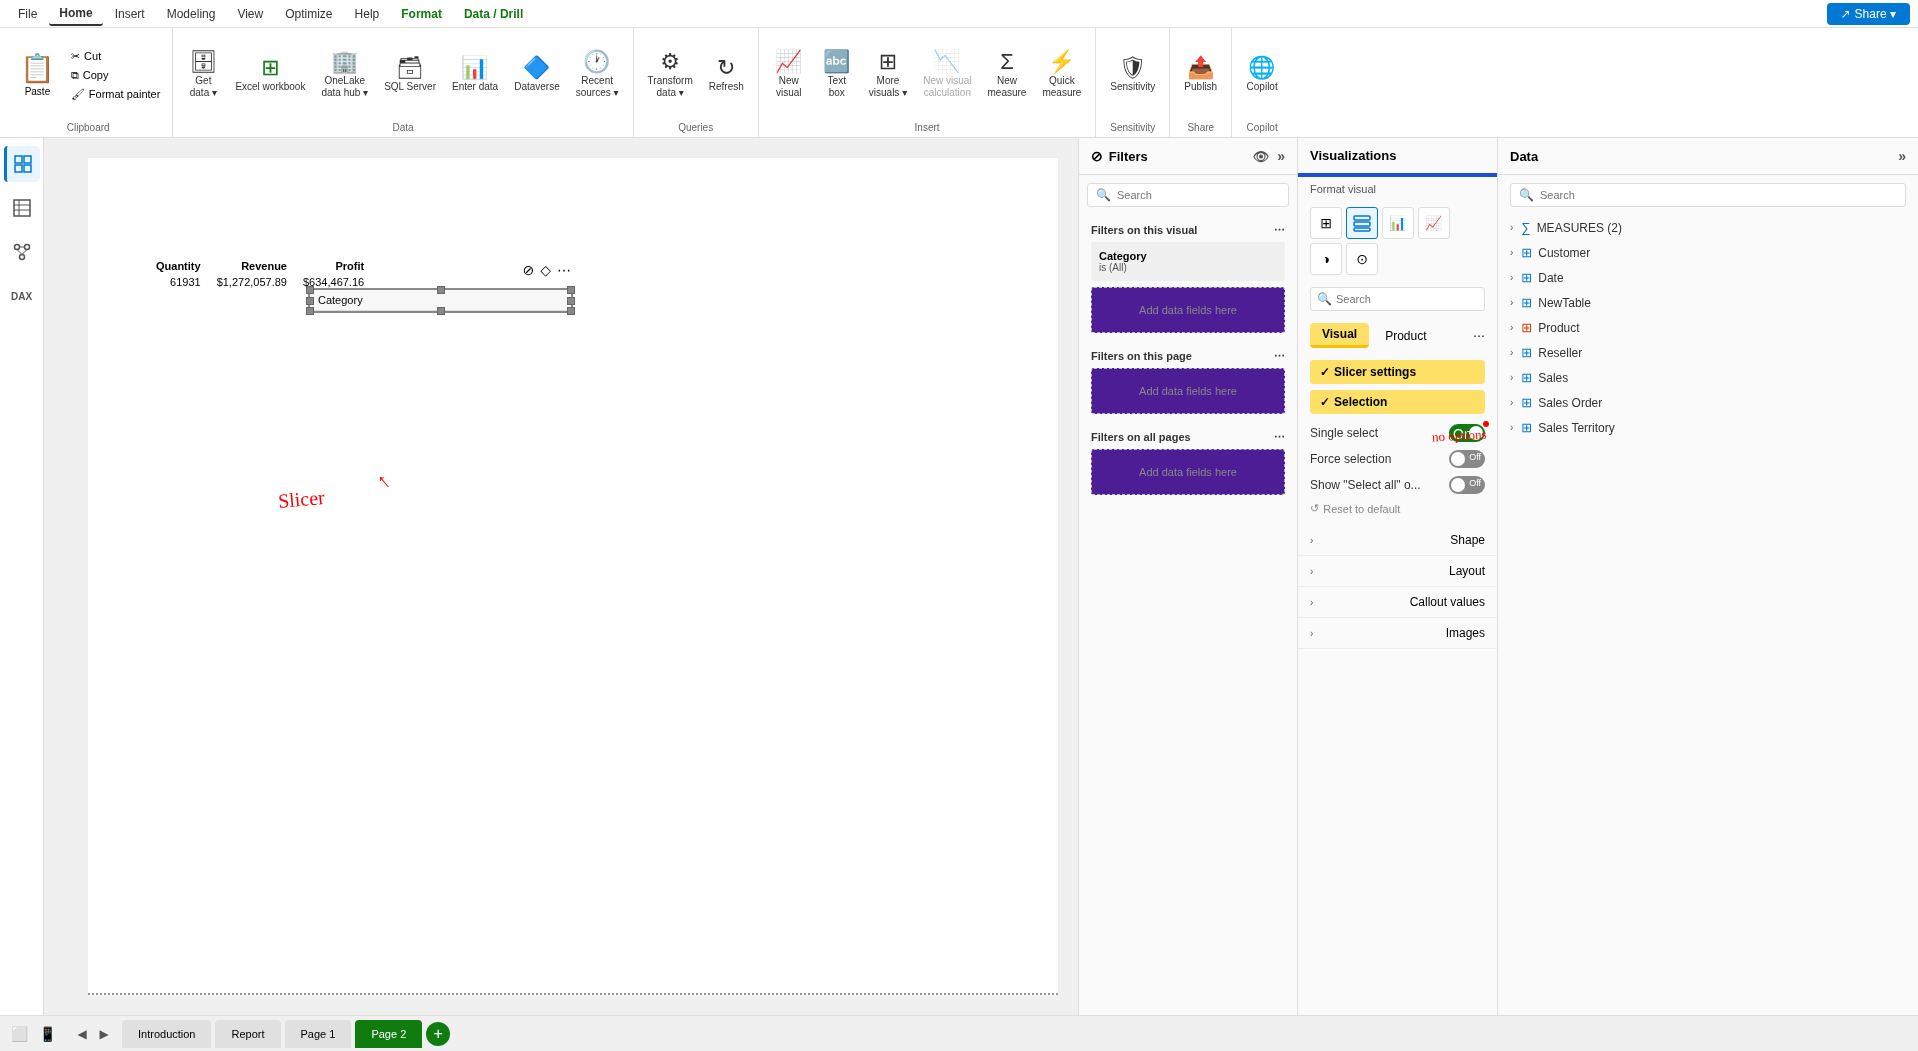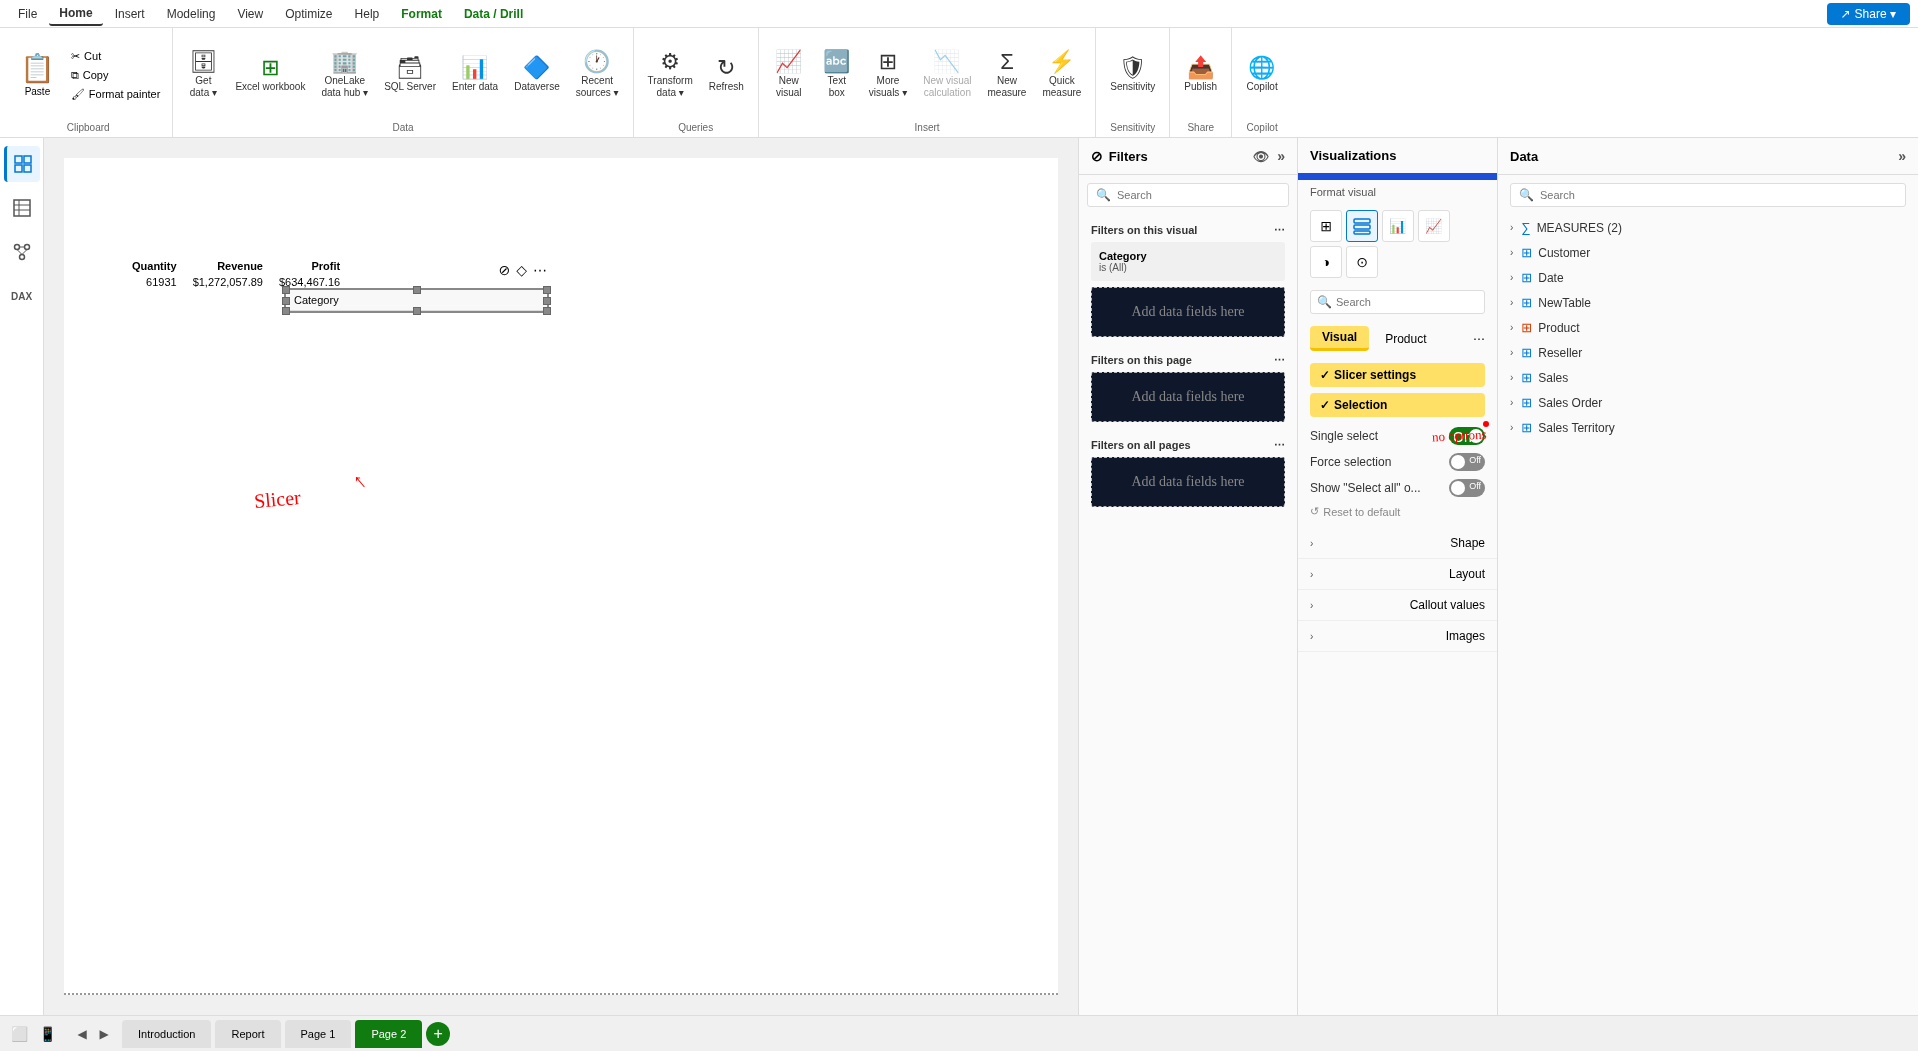--- a/index.html
+++ b/index.html
@@ -57,21 +57,21 @@
     .left-icon {
       width: 36px; height: 36px; display: flex; align-items: center;
       justify-content: center; border-radius: 4px; cursor: pointer;
       font-size: 18px; color: #555;
     }
     .left-icon.active { background: #e8f4ff; color: #0078d4; border-left: 3px solid #0078d4; }
 
     
     .canvas-area {
       position: absolute; left: 44px; top: 138px; right: 840px; bottom: 36px;
-      background: #f0f0f0; overflow: hidden;
+      background: #f0f0f0; overflow: hidden; padding-left: 24px;
     }
     .canvas-page {
       background: #fff; margin: 20px; position: relative;
       width: calc(100% - 40px); height: calc(100% - 40px);
     }
 
     
     .table-visual {
       position: absolute; top: 100px; left: 60px;
       font-size: 11px;
@@ -119,30 +119,30 @@
       font-size: 11px; font-weight: 600; color: #333; margin-bottom: 6px;
       display: flex; justify-content: space-between; align-items: flex-end;
     }
     .filter-card {
       background: #f0f0f0; border-radius: 3px; padding: 8px; margin-bottom: 6px;
     }
     .filter-card-title { font-size: 11px; font-weight: 600; }
     .filter-card-value { font-size: 10px; color: #555; }
     .filter-add-area {
       border: 1px dashed #bbb; border-radius: 3px; padding: 16px 8px;
-      text-align: center; font-size: 14px; color: #888; background: #0f172a; font-family: Liberation Serif, serif;
+      text-align: center; font-size: 11px; color: #888; background: #4c1d95;
     }
 
     
     .viz-panel {
       width: 200px; background: #fafafa; border-right: 1px solid #ddd;
       display: flex; flex-direction: column; overflow-y: auto;
     }
     .viz-panel-header {
-      padding: 10px 12px; font-weight: 600; font-size: 13px; border-bottom: 7px solid #1d4ed8;
+      padding: 10px 12px; font-weight: 600; font-size: 13px; border-bottom: 4px solid #1d4ed8;
     }
     .format-visual-label { font-size: 11px; color: #555; padding: 6px 12px; }
     .viz-icons-row {
       display: flex; gap: 4px; padding: 6px 12px; flex-wrap: wrap;
     }
     .viz-icon {
       width: 32px; height: 32px; border: 1px solid #ddd; border-radius: 3px;
       display: flex; align-items: center; justify-content: center;
       cursor: pointer; font-size: 14px; background: #fff;
     }

